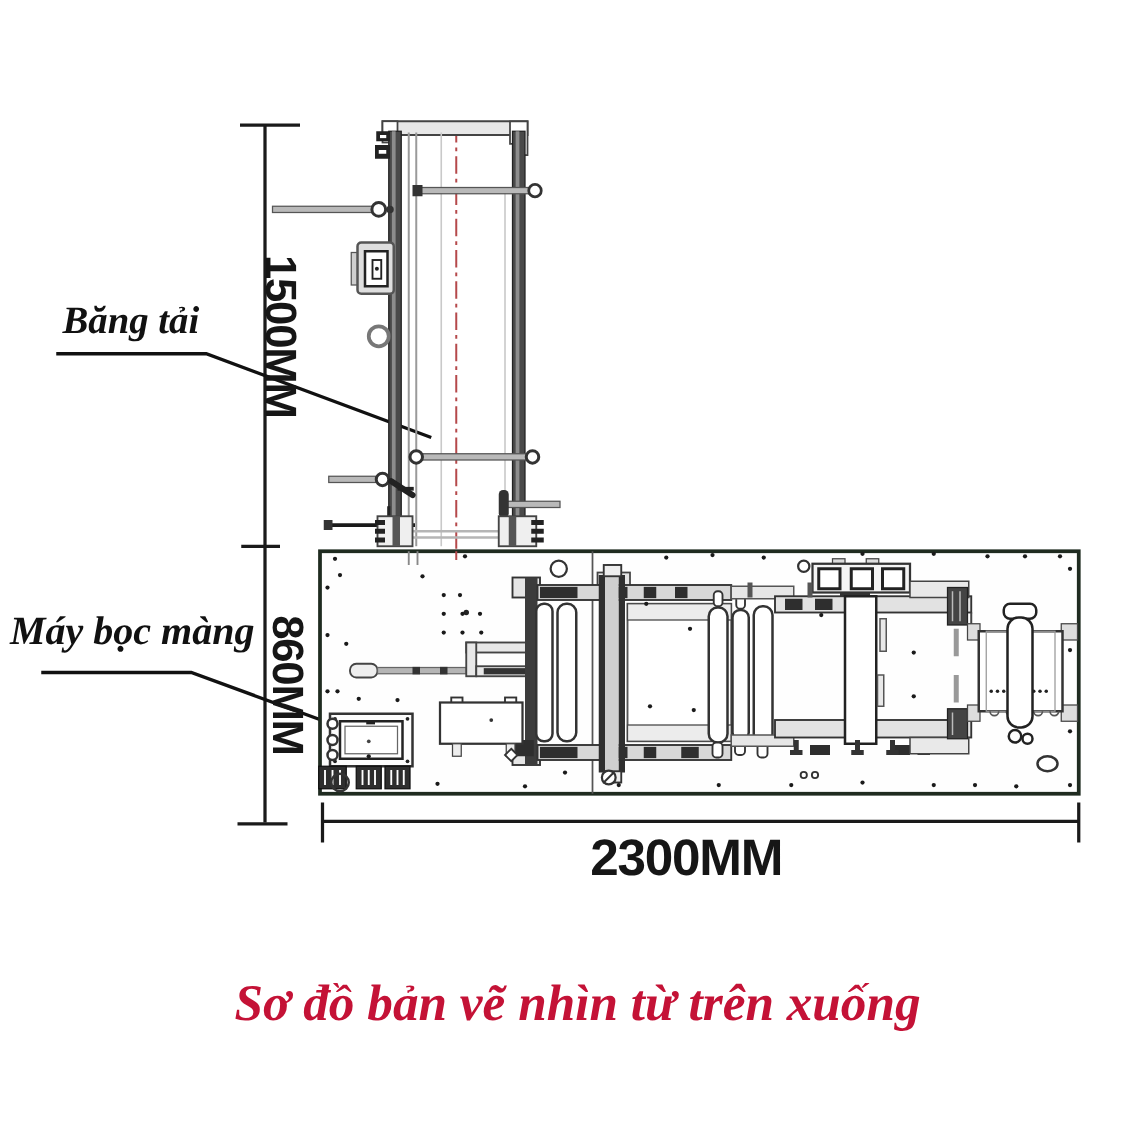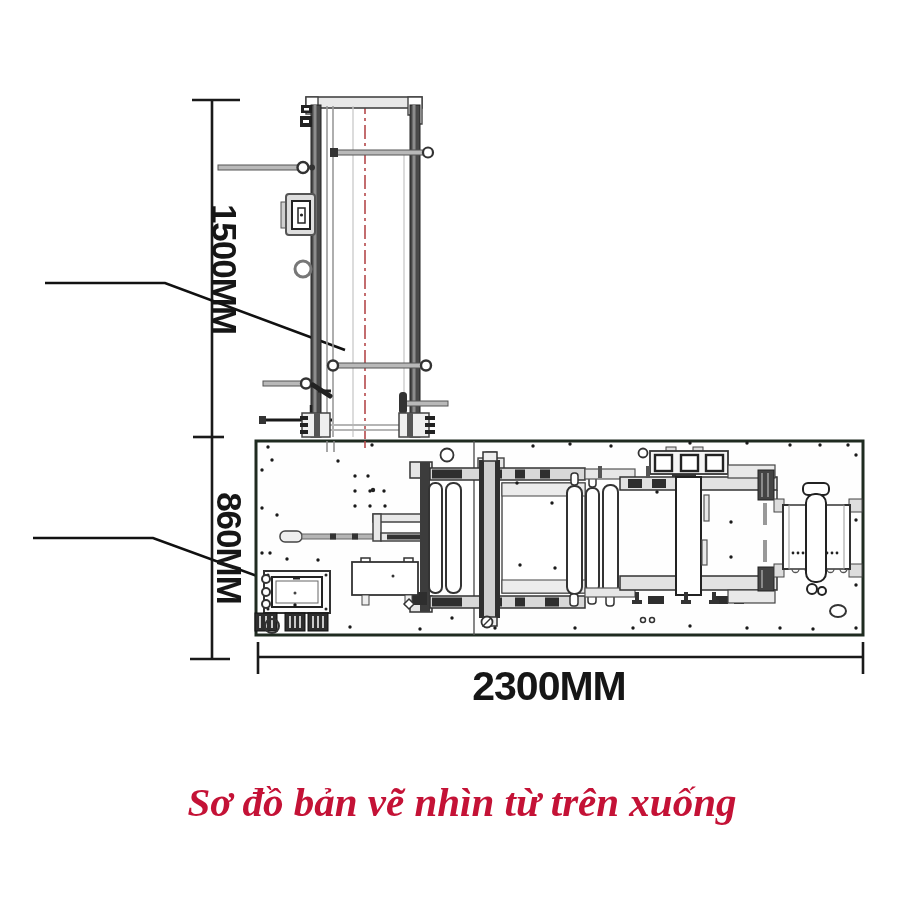--- a/index.html
+++ b/index.html
@@ -344,21 +344,23 @@
           <circle cx="575" cy="628" r="1.7"></circle>
         <circle cx="633" cy="628" r="1.7"></circle>
           <circle cx="690" cy="626" r="1.7"></circle>
           <circle cx="747" cy="628" r="1.7"></circle>
         <circle cx="780" cy="628" r="1.7"></circle>
           <circle cx="813" cy="629" r="1.7"></circle>
       </g>
     </g>
   </svg>
 
-
+  <div class="callout" id="label-bang-tai">Băng tải</div>
+
+  <div class="callout" id="label-may-boc-mang">Máy bọc màng</div>
 
   <div class="dim dim-vert" id="dim-1500">1500MM</div>
 
   <div class="dim dim-vert" id="dim-860">860MM</div>
 
   <div class="dim" id="dim-2300">2300MM</div>
 
   <div id="diagram-title" style="color: rgb(196, 18, 54);">Sơ đồ bản vẽ nhìn từ trên xuống</div>
 </div>
 

